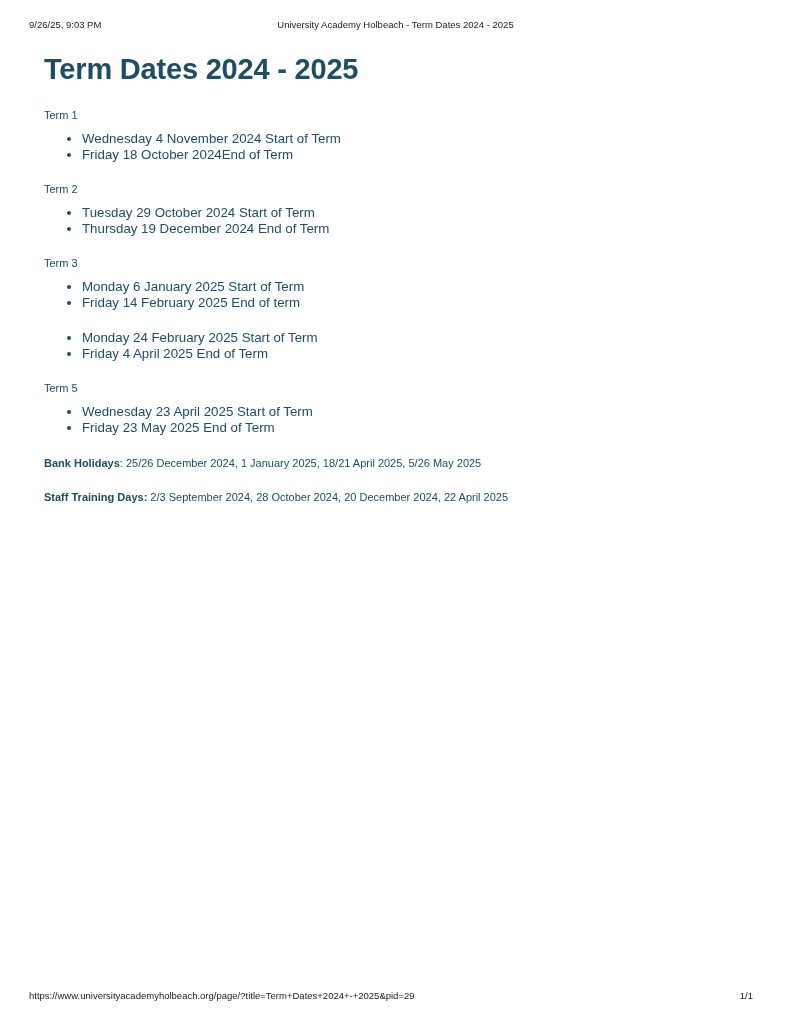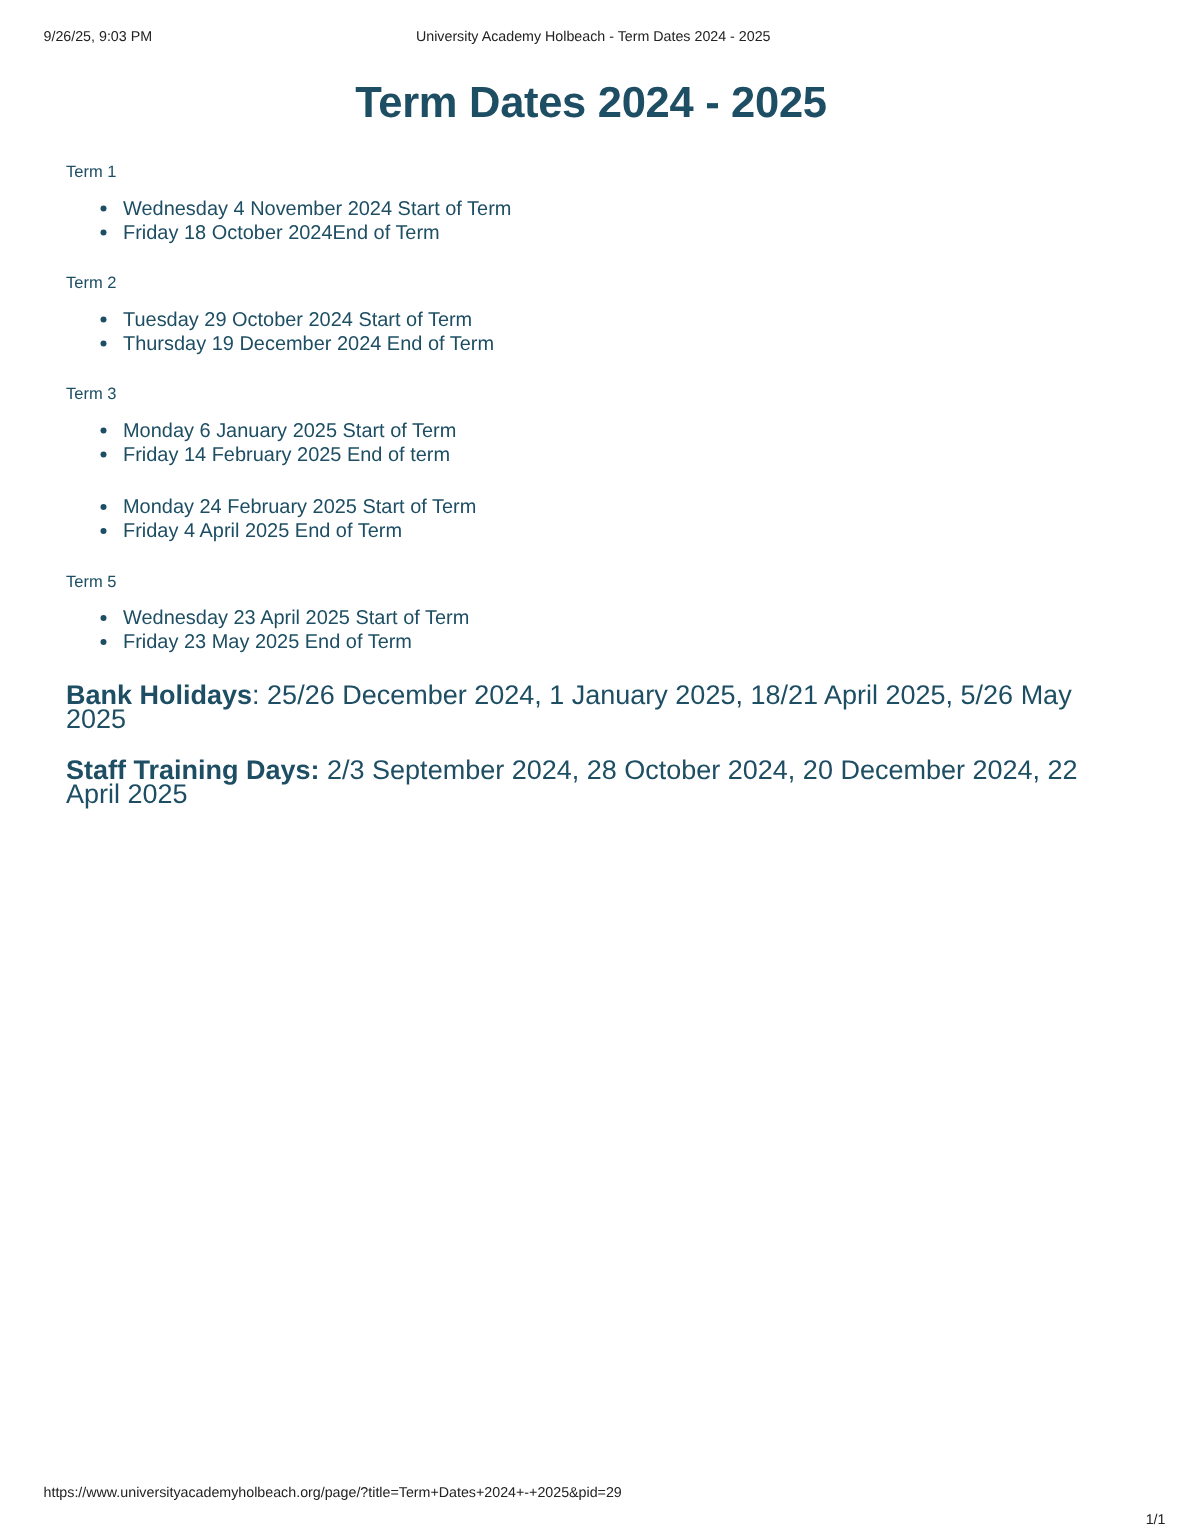--- a/index.html
+++ b/index.html
@@ -59,40 +59,38 @@
     text-align: right;
   }
   .print-footer .pf-left {
     position: absolute;
     left: 29px;
     top: 0;
     white-space: nowrap;
   }
   .print-footer .pf-right {
     position: absolute;
-    right: 14px;
+    right: 38px;
     top: 0;
     white-space: nowrap;
-    margin-top: 18px;
   }
   
   .content {
     position: absolute;
     left: 44px;
     top: 52px;
     width: 700px;
   }
   h1.doc-title {
     font-size: 29px;
     line-height: 34px;
     font-weight: bold;
     color: #1d4e63;
     margin: 0 0 22px 0;
     letter-spacing: -0.2px;
-    text-align: center;
   }
   .term-heading {
     font-size: 11px;
     font-weight: normal;
     color: #1d4e63;
     margin: 0;
     padding: 0;
     line-height: 14px;
   }
   ul.term-list {
@@ -107,21 +105,21 @@
     margin-bottom: 0px;
     padding-bottom: 0px;
   }
   ul.term-list li + li {
     margin-top: 0px;
   }
   .term-block {
     margin-bottom: 0;
   }
   .note-line {
-    font-size: 18px;
+    font-size: 11px;
     line-height: 16px;
     color: #1d4e63;
     margin: 16px 0 18px 0;
   }
   .note-line .note-label {
     font-weight: bold;
   }
 </style>
 </head>
 <body>

